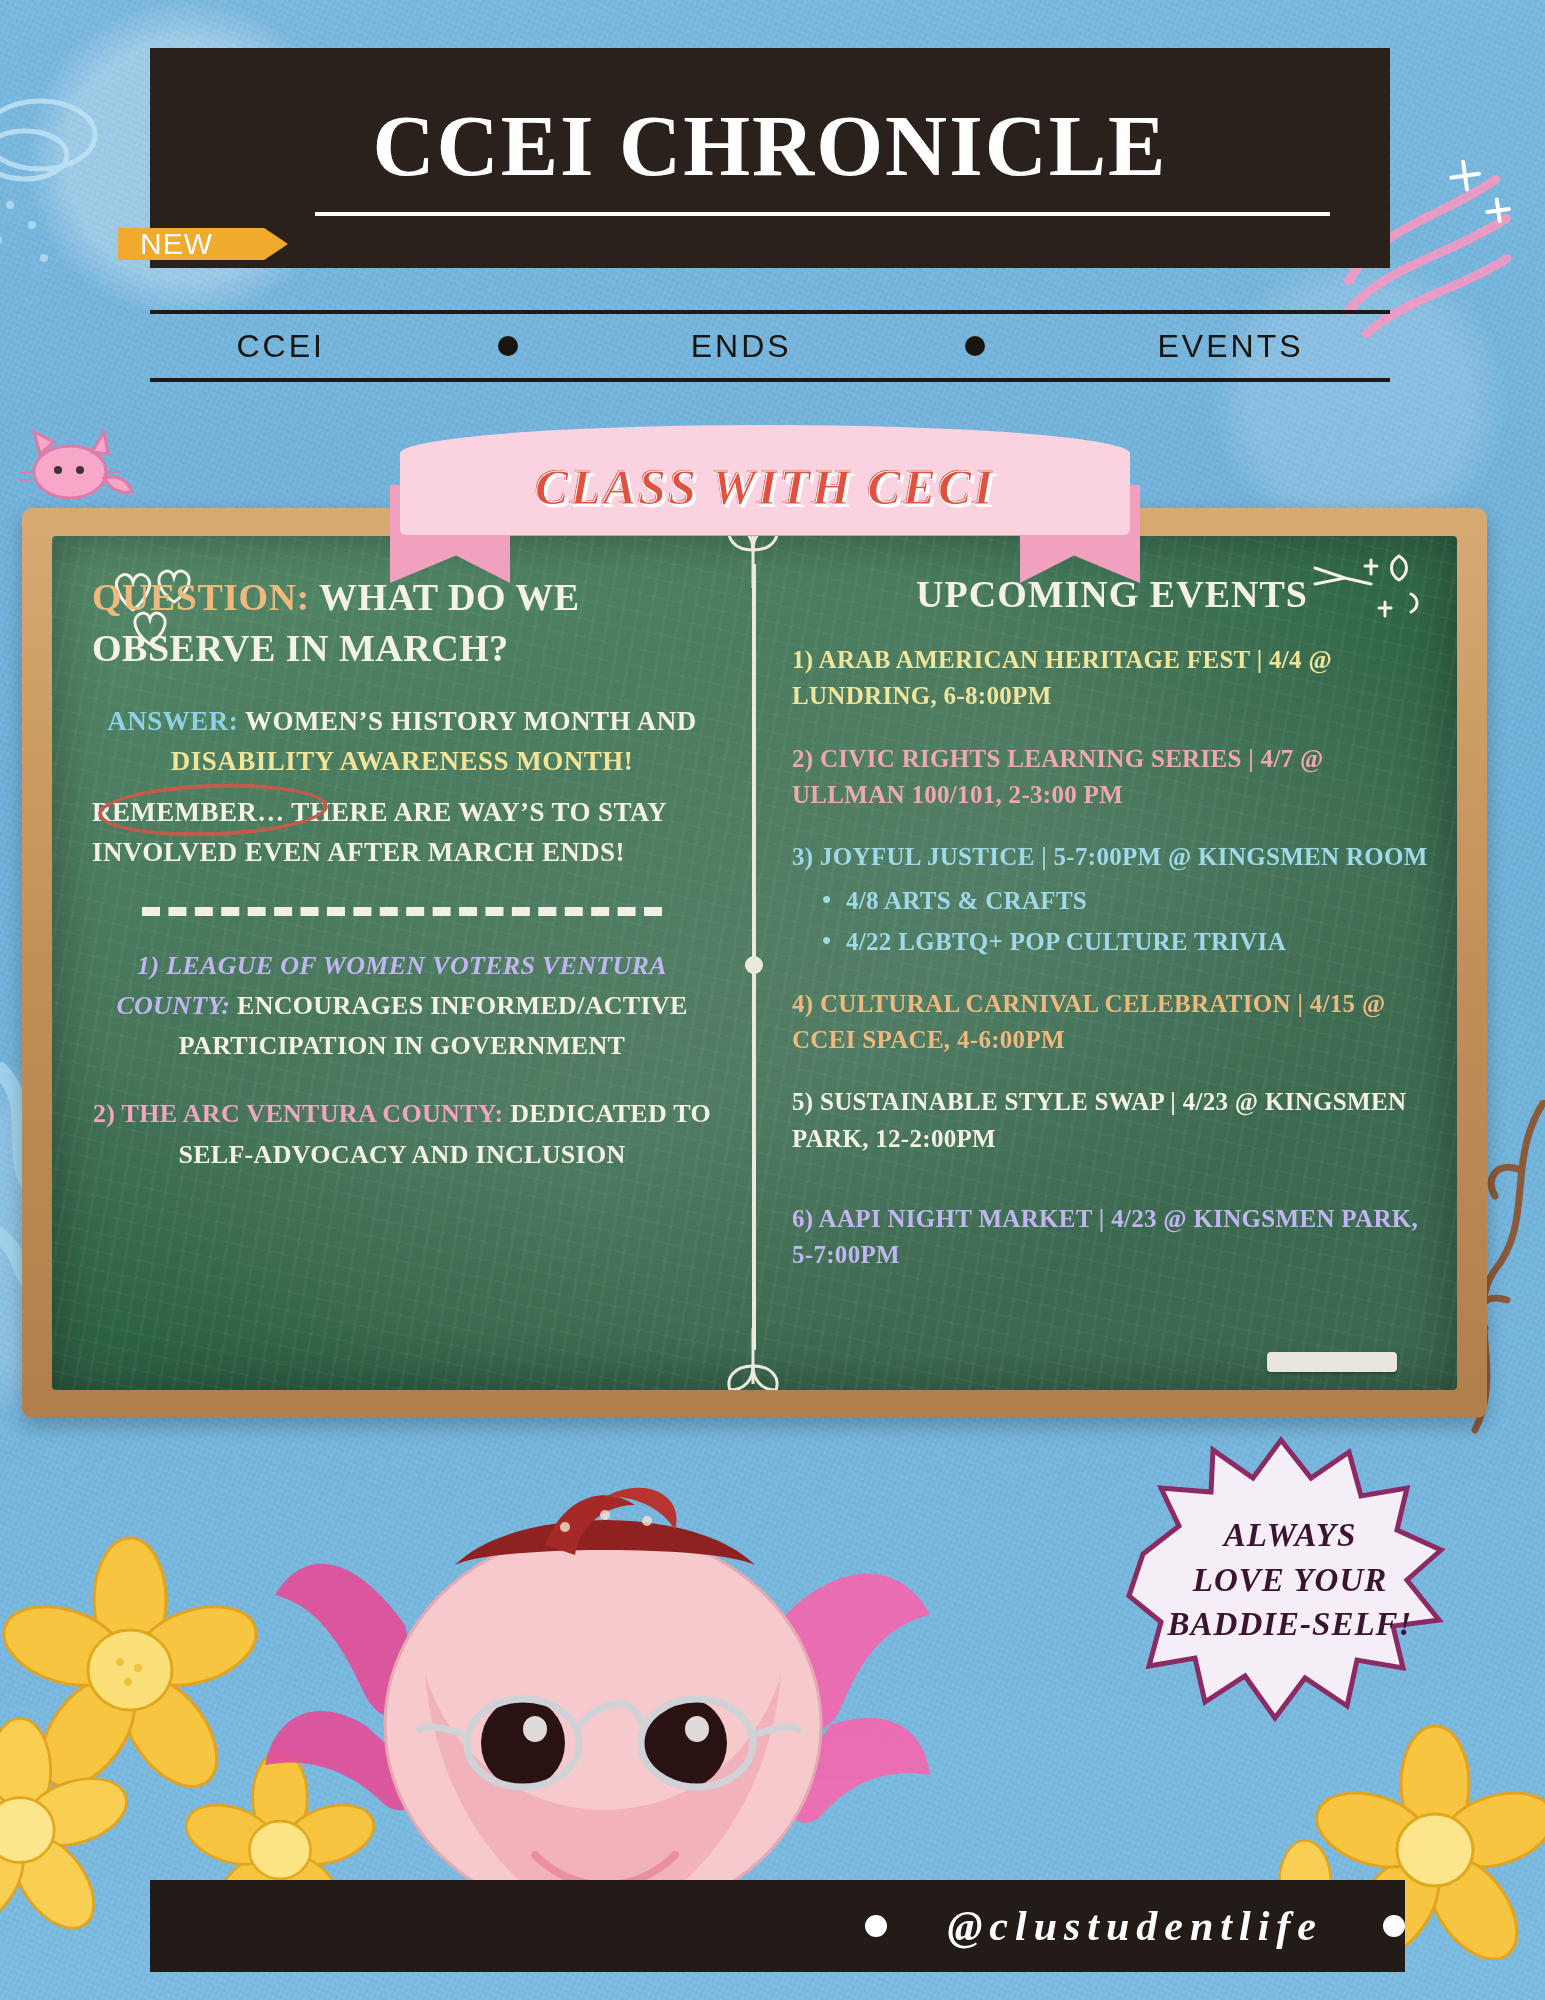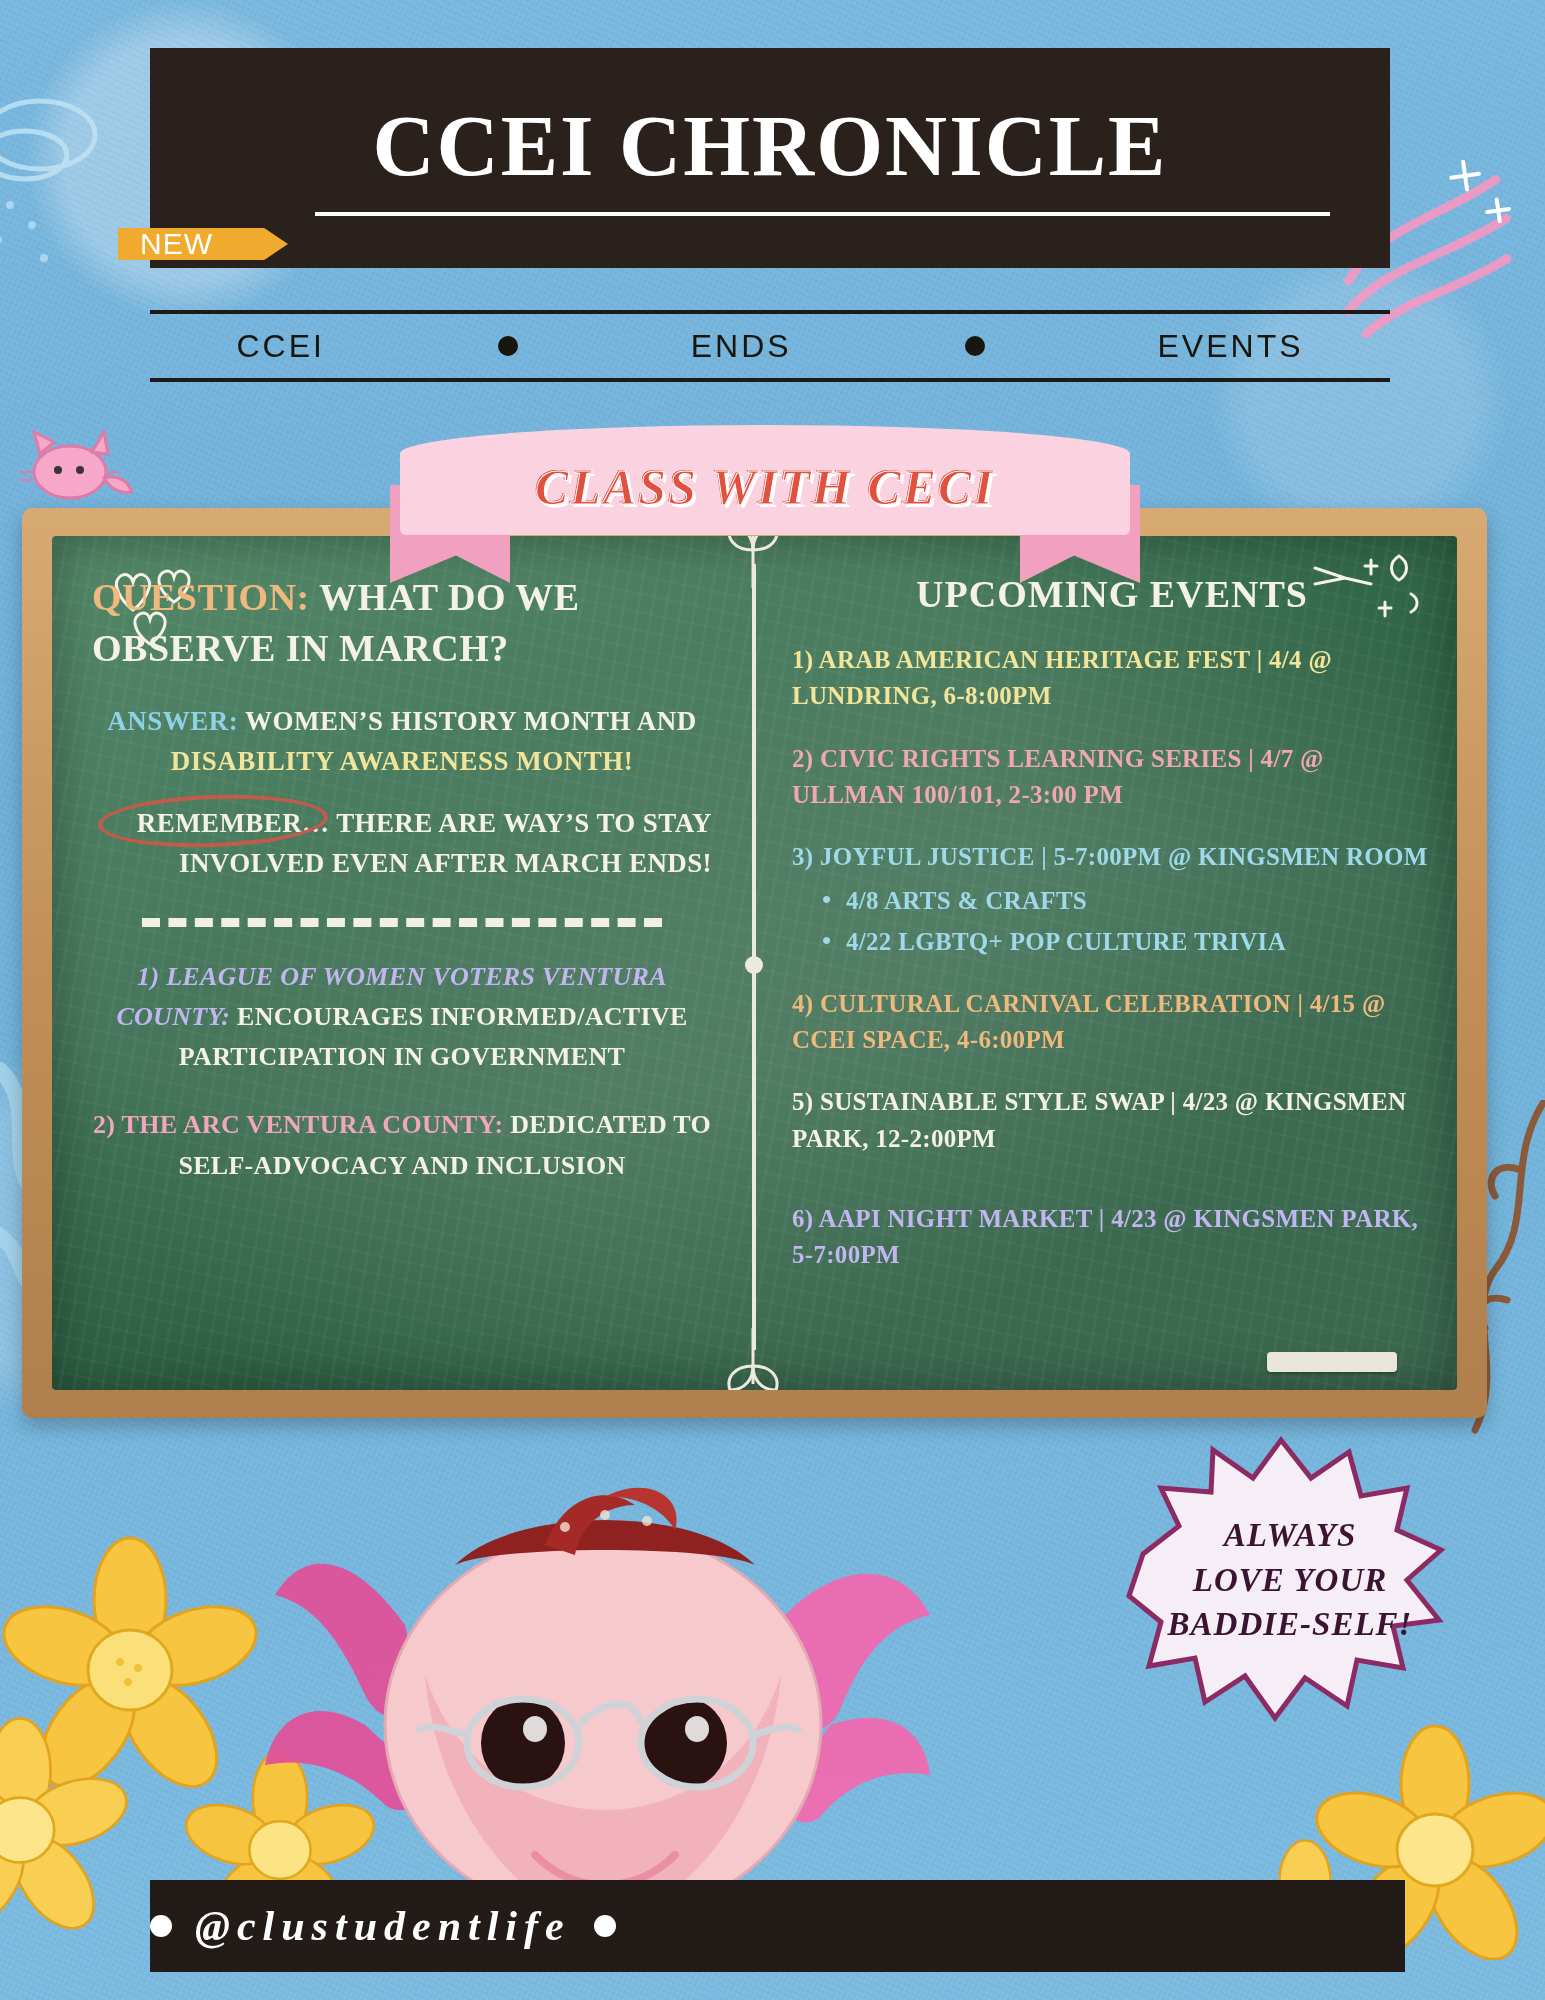--- a/index.html
+++ b/index.html
@@ -183,21 +183,21 @@
     line-height: 1.35; letter-spacing: .5px;
   }
   .q-label { color: #efb97e; }
   .answer-block {
     margin-top: 26px; font-size: 27px; text-align: center;
     line-height: 1.5; font-weight: bold; letter-spacing: .5px;
   }
   .answer-label { color: #8fd2e8; }
   .dis-month { color: #f2e59a; }
   .remember-block {
-    margin-top: 21px; font-size: 27px; text-align: right;
+    margin-top: 10px; font-size: 27px; text-align: left;
     line-height: 1.5; font-weight: bold; letter-spacing: .4px;
     position: relative;
   }
   .remember-circle {
     position: absolute; left: 6px; top: -8px;
     width: 230px; height: 52px;
     border: 4px solid #c45b4a; border-radius: 50%;
     transform: rotate(-2deg);
   }
   .dashed-rule {
@@ -262,22 +262,22 @@
     font-size: 33px; color: #3a1430; line-height: 1.35;
     text-align: center; letter-spacing: 1px;
     padding: 0 40px;
   }
 
   
   .footer {
     position: absolute;
     left: 150px; bottom: 28px; width: 1255px; height: 92px;
     background: #221b17;
-    display: flex; align-items: center; justify-content: flex-start;
-    gap: 23px;
+    display: flex; align-items: center; justify-content: flex-end;
+    gap: 60px;
     z-index: 8;
   }
   .footer .fdot { width: 22px; height: 22px; border-radius: 50%; background: #fff; }
   .footer .handle {
     color: #fff; font-family: "Liberation Serif", serif;
     font-weight: bold; font-style: italic;
     font-size: 42px; letter-spacing: 7px;
   }
   .top-cat {
     position: absolute; left: 18px; top: 420px; width: 120px; height: 90px;

